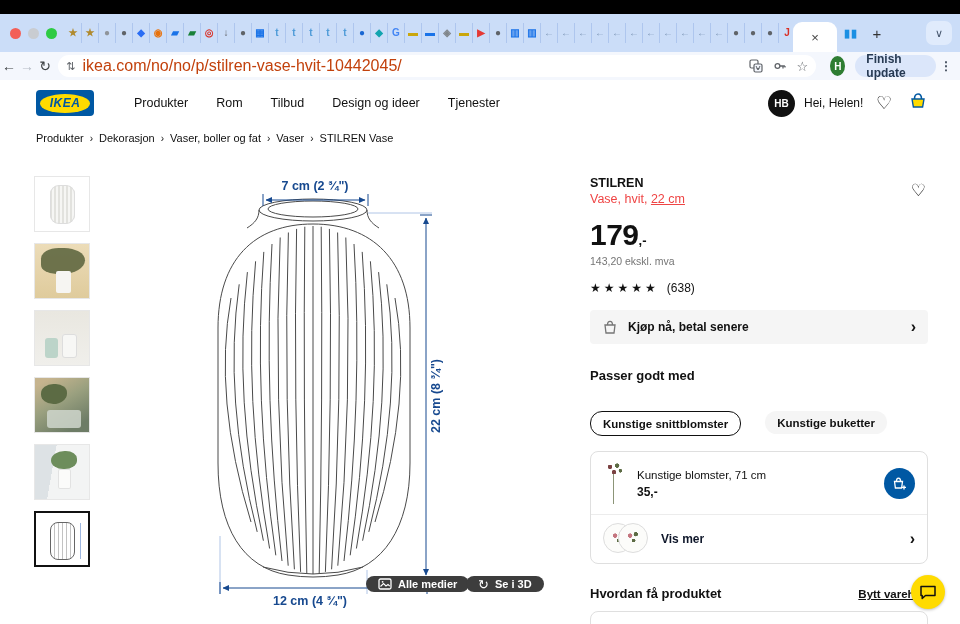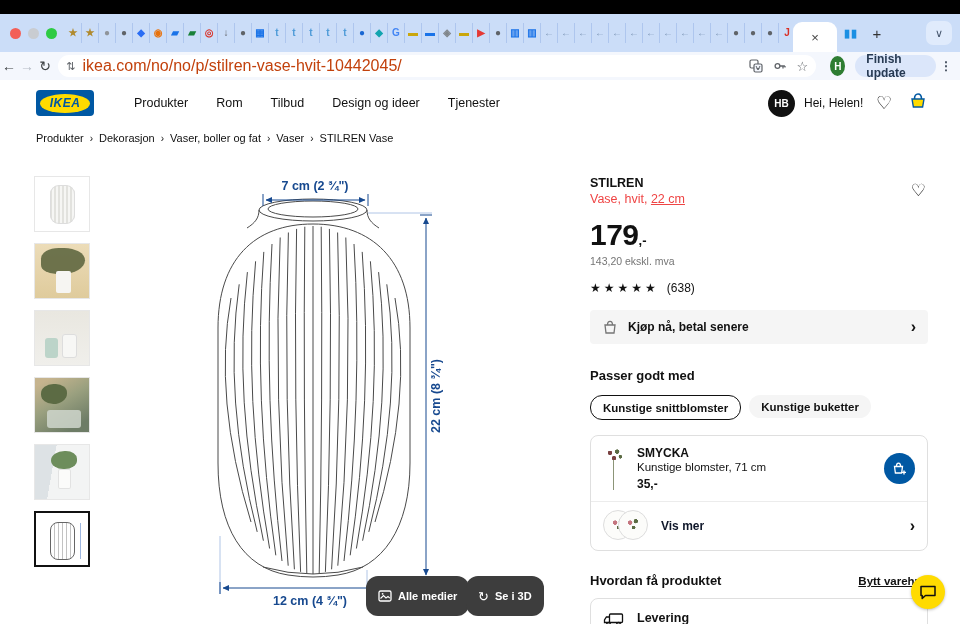--- a/index.html
+++ b/index.html
@@ -81,21 +81,21 @@
   .thumb-4::after{content:"";position:absolute;left:12px;top:32px;width:34px;height:18px;background:#cfd6cc;border-radius:3px;opacity:.85;}
   .thumb-5{background:linear-gradient(100deg,#dde2e5 0 34%,#f3f4f4 34%);}
   .thumb-5::before{content:"";position:absolute;left:16px;top:6px;width:26px;height:18px;background:#6d8d5c;border-radius:55% 45% 50% 50%;}
   .thumb-5::after{content:"";position:absolute;left:23px;top:24px;width:13px;height:20px;background:#fbfbfa;
       box-shadow:inset 0 0 0 1px #e2e2e2;border-radius:2px;}
   .thumb-6::before{content:"";position:absolute;left:14px;top:9px;width:23px;height:36px;border:1px solid #666;border-radius:8px;
       background:repeating-linear-gradient(90deg,transparent 0 3px,rgba(120,120,120,.45) 3px 4px);}
   .thumb-6::after{content:"";position:absolute;right:7px;top:10px;width:1px;height:36px;background:#9db6e0;}
 
   
-  .media-btn{position:absolute;height:40px;background:#3d3d3d;border-radius:12px;color:#fff;
+  .media-btn{position:absolute;height:16px;background:#3d3d3d;border-radius:12px;color:#fff;
      display:flex;align-items:center;gap:6px;padding:0 12px;font-size:11px;font-weight:bold;box-sizing:border-box;}
   .btn-media{left:366px;top:576px;}
   .btn-3d{left:466px;top:576px;}
   .rot-ic{font-size:13px;font-weight:normal;}
 
   
   .pcol{position:absolute;left:590px;top:176px;width:338px;}
   .pname{font-size:12.5px;font-weight:bold;color:#111;}
   .psub{font-size:12.5px;color:#ef4444;margin-top:2px;}
   .size-link{text-decoration:underline;}
@@ -104,21 +104,21 @@
   .price .big{font-size:30px;font-weight:bold;letter-spacing:-.5px;}
   .price .small{font-size:13px;font-weight:bold;}
   .exvat{font-size:10.5px;color:#757575;margin-top:3px;}
   .rating{margin-top:14px;display:flex;align-items:center;gap:8px;font-size:12px;color:#111;}
   .stars{letter-spacing:3px;font-size:12px;}
   .bnpl{margin-top:15px;height:34px;background:#f5f5f5;border-radius:4px;display:flex;align-items:center;
      padding:0 12px;gap:10px;box-sizing:border-box;}
   .bnpl-label{font-size:12px;font-weight:bold;color:#111;flex:1;}
   .chev{font-size:16px;color:#111;font-weight:bold;line-height:1;}
   .pgm-head{margin-top:24px;font-size:13px;font-weight:bold;color:#111;}
-  .tags{margin-top:12px;display:flex;gap:8px;}
+  .tags{margin-top:28px;display:flex;gap:24px;}
   .tag{height:23px;display:flex;align-items:center;padding:0 12px;border-radius:12px;background:#f5f5f5;
      font-size:11.5px;font-weight:bold;color:#111;}
   .tag.selected{background:#fff;border:1.5px solid #111;}
   .addon-card{margin-top:15px;border:1px solid #dfdfdf;border-radius:8px;overflow:hidden;}
   .addon-top{display:flex;align-items:center;padding:10px 12px;gap:12px;border-bottom:1px solid #ececec;}
   .sprig{width:22px;height:42px;position:relative;}
   .sprig::before{content:"";position:absolute;left:10px;top:12px;width:1px;height:30px;background:#8c9578;}
   .sprig::after{content:"";position:absolute;left:3px;top:1px;width:16px;height:13px;
      background:radial-gradient(circle at 25% 30%,#7a4242 2px,transparent 2.4px),
                 radial-gradient(circle at 70% 20%,#5c6b44 2px,transparent 2.4px),
@@ -483,21 +483,20 @@
     </div>
     <div class="pgm-head">Passer godt med</div>
     <div class="tags">
         <span class="tag selected">Kunstige snittblomster</span>
         <span class="tag">Kunstige buketter</span>
       </div>
     <div class="addon-card">
       <div class="addon-top">
         <div class="sprig"></div>
         <div class="addon-info">
-          <div class="addon-name">SMYCKA</div>
           <div class="addon-desc">Kunstige blomster, 71 cm</div>
           <div class="addon-price">35,-</div>
         </div>
         <div class="addcart">
           <svg width="17" height="17" viewBox="0 0 17 17">
               <path d="M3.5 6.5 h8 l-.9 6.5 H4.4 z" fill="none" stroke="#fff" stroke-width="1.3"></path>
               <path d="M5.4 6.5 C5.4 4.3 6.3 3.2 7.5 3.2 C8.7 3.2 9.6 4.3 9.6 6.5" fill="none" stroke="#fff" stroke-width="1.3"></path>
               <path d="M13 10.4 v4 M11 12.4 h4" stroke="#fff" stroke-width="1.4"></path>
             </svg>
         </div>

